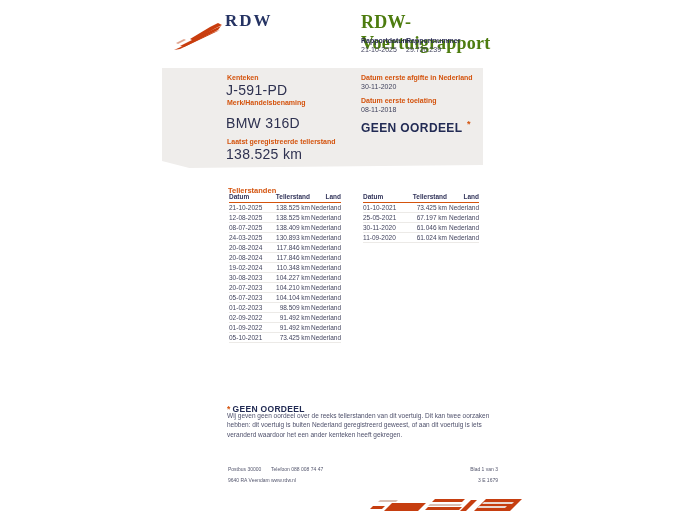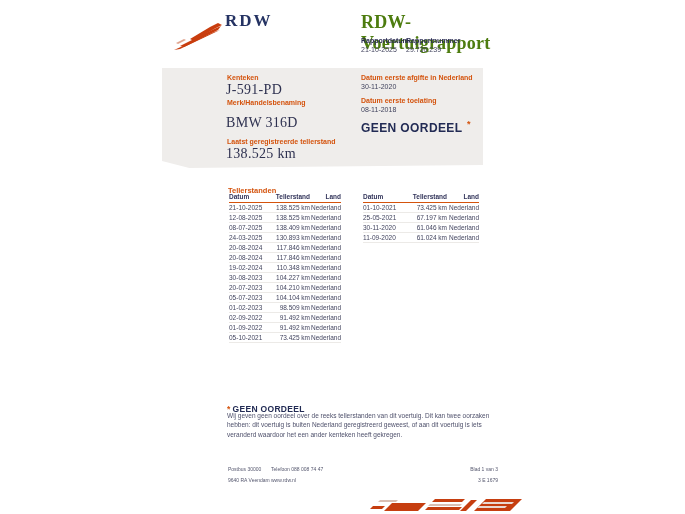--- a/index.html
+++ b/index.html
@@ -24,21 +24,21 @@
   .meta-label { font-size: 7px; font-weight: 700; color: #2B2D52; }
   .meta-value { font-size: 7px; color: #42445E; }
 
   
   .summary-box {
     left: 2px; top: 68px; width: 321px; height: 100px; background: #EFEDEB;
     clip-path: polygon(0 0, 100% 0, 100% 97%, 8.5% 100%, 0 93%);
   }
   .field-label { font-size: 7px; font-weight: 700; color: #D4530D; }
   .big-value {
-    font-family: Liberation Serif, serif; font-size: 14px; color: #2E3150;
+    font-family: Liberation Sans, sans-serif; font-size: 14px; color: #2E3150;
     letter-spacing: 0.3px;
   }
   .verdict { font-size: 12px; font-weight: 700; color: #222B54; letter-spacing: 0.4px; }
   .verdict-star { font-size: 9px; font-weight: 700; color: #D4530D; }
 
   
   .section-title { font-size: 7.5px; font-weight: 700; color: #D4530D; }
   table { border-collapse: collapse; table-layout: fixed; }
   th {
     font-size: 6.5px; line-height: 7px; font-weight: 700; color: #32345A;

